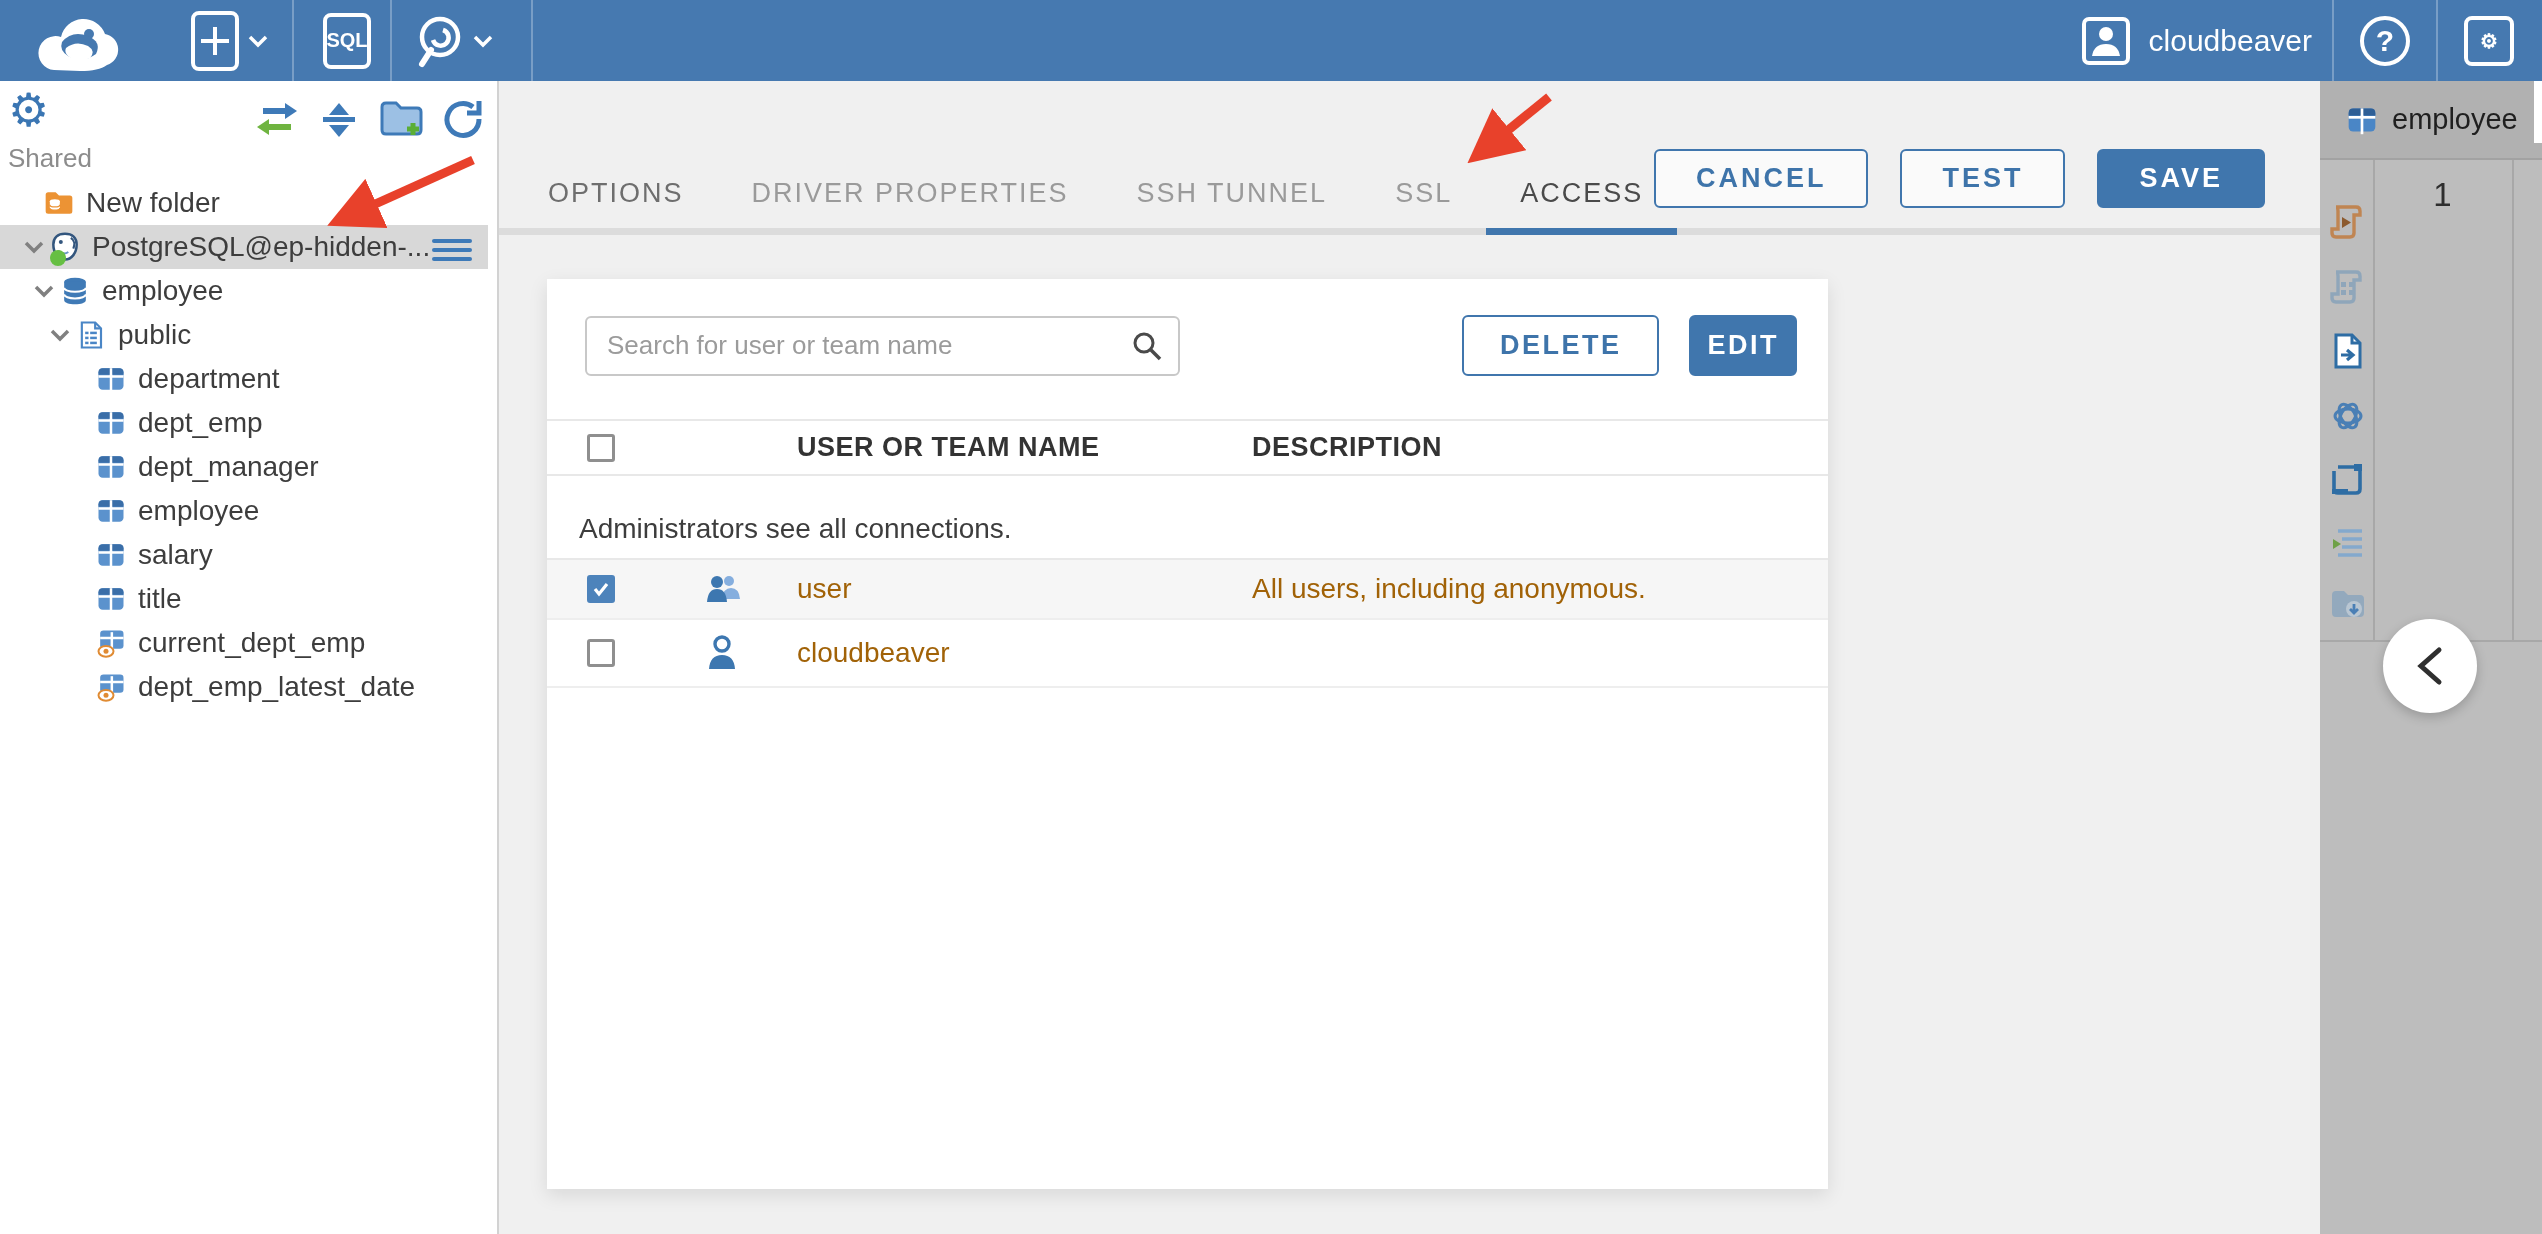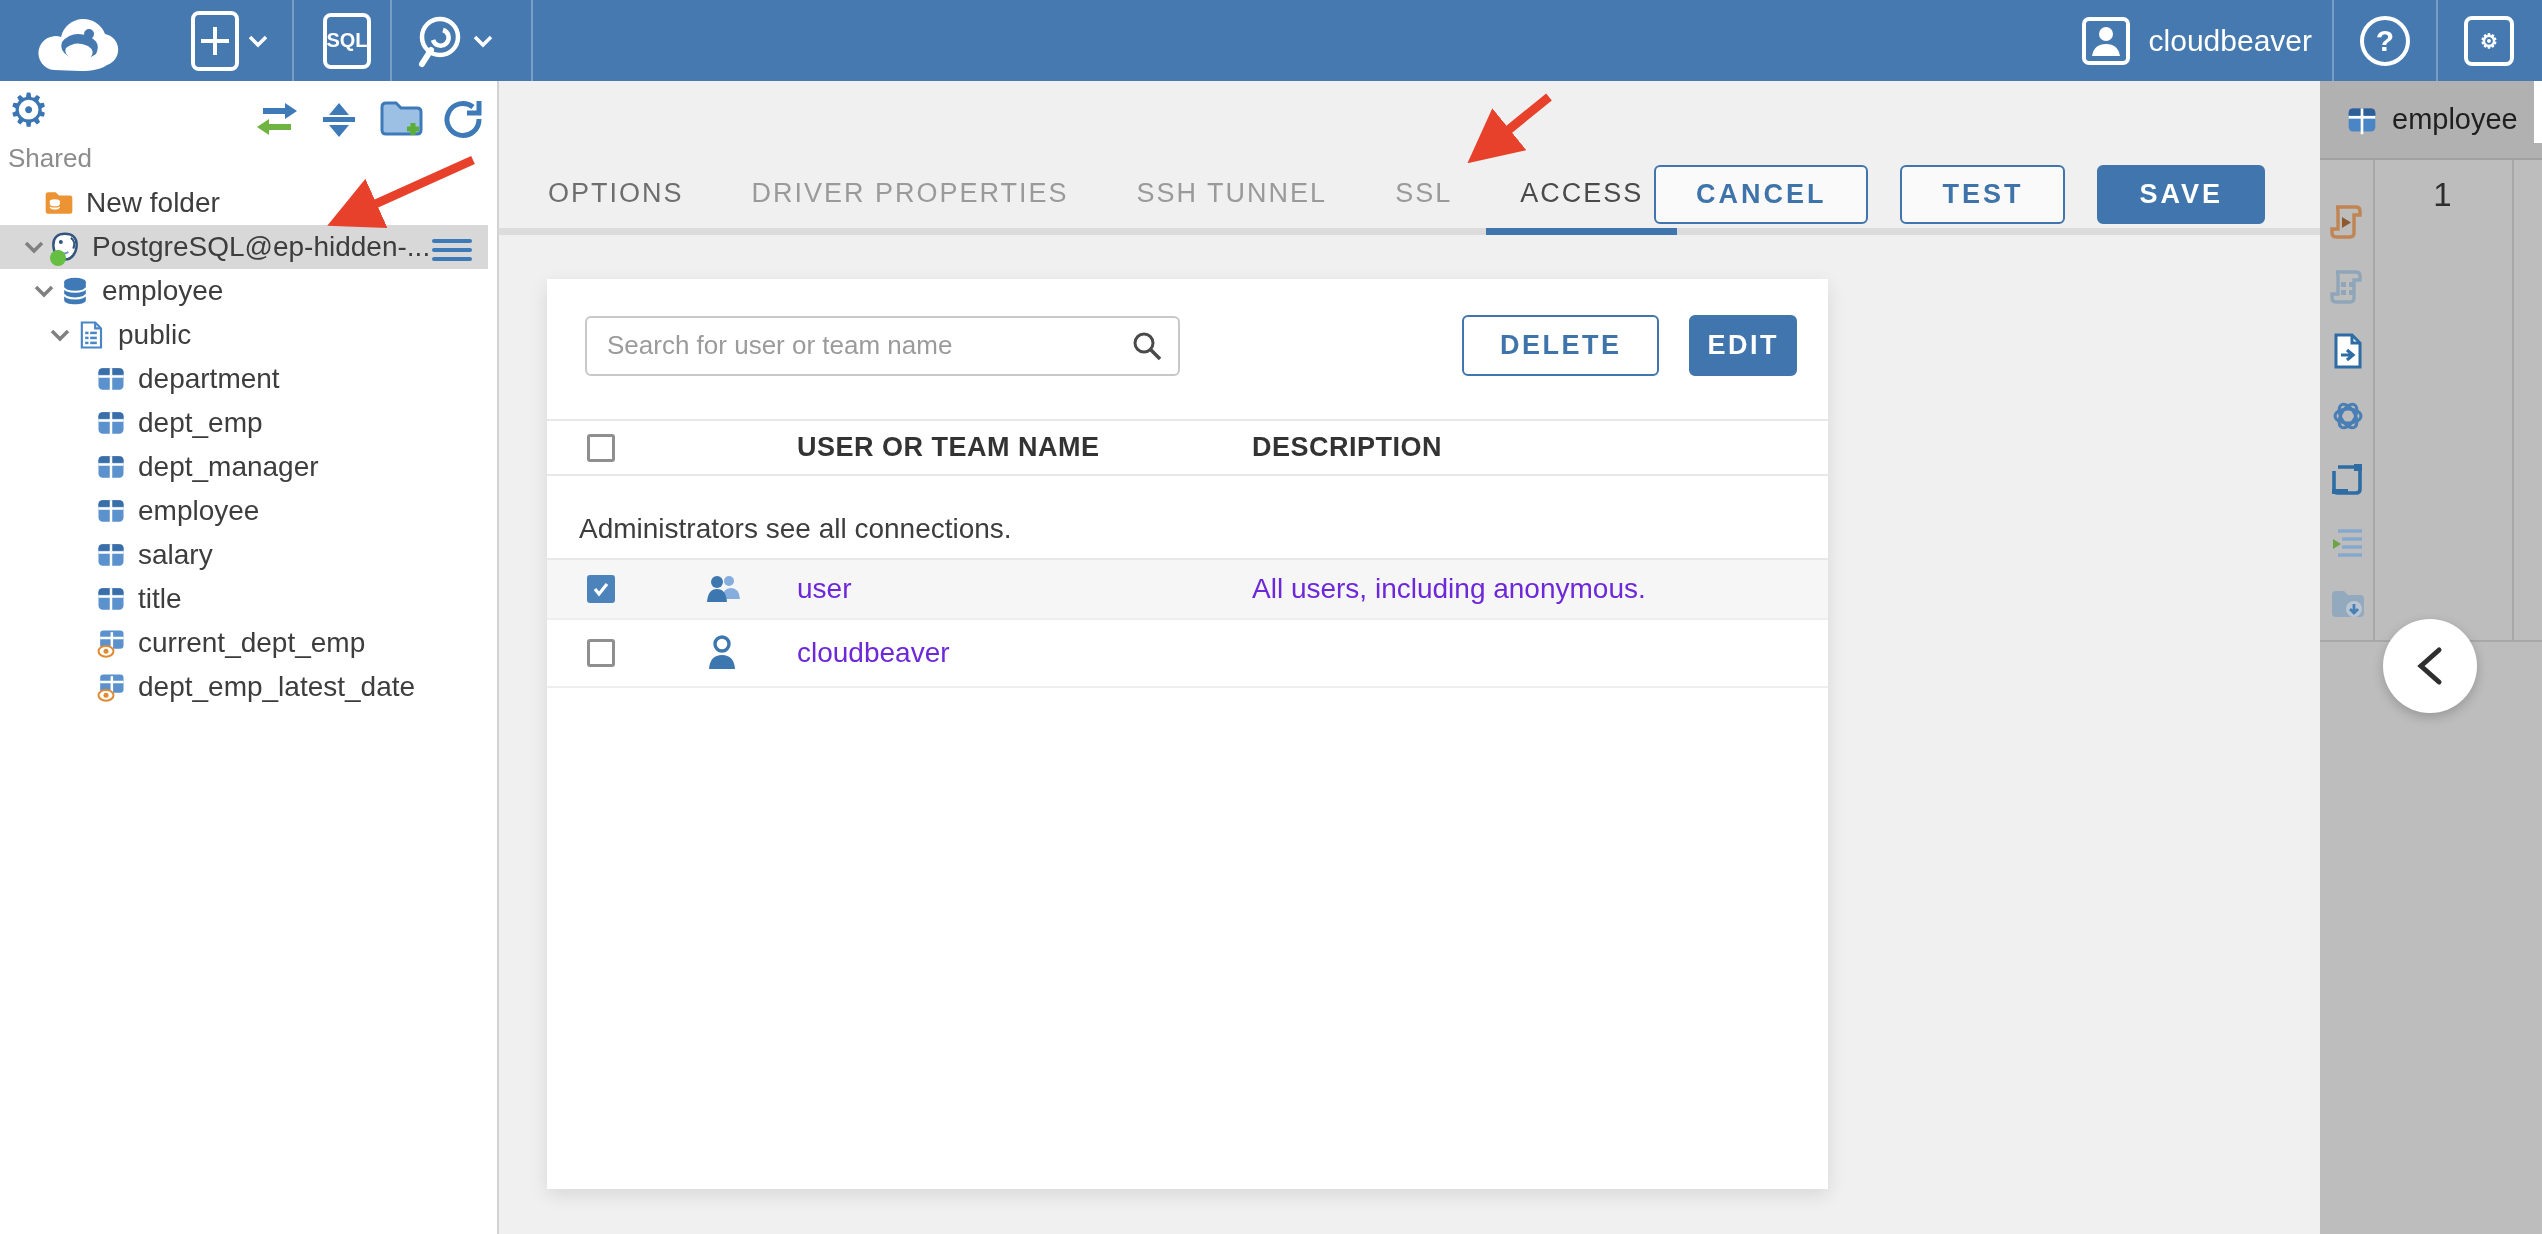--- a/index.html
+++ b/index.html
@@ -36,40 +36,40 @@
   .hamburger i { display:block; height:4px; background:#3e7ab8; border-radius:2px; margin:5px 0; }
 
   
   .main { position:absolute; top:81px; left:499px; width:1821px; height:969px; background:#f0f0f0; }
   .tabs-bar { position:relative; height:154px; display:flex; padding-left:15px; }
   .tabs-track { position:absolute; left:0; right:0; bottom:0; height:7px; background:#dcdcdc; }
   .tab { height:100%; display:flex; align-items:center; padding:70px 34px 0; font-size:27px; letter-spacing:2px; color:#9a9a9a; position:relative; cursor:pointer; white-space:nowrap; }
   .tab.shade { color:#6e6e6e; }
   .tab.active { color:#4a4a4a; }
   .tab.active::after { content:""; position:absolute; left:0; right:0; bottom:0; height:7px; background:#4076ad; z-index:2; }
-  .actions { position:absolute; top:84px; right:55px; display:flex; gap:32px; }
+  .actions { position:absolute; top:68px; right:55px; display:flex; gap:32px; }
   .btn { height:59px; border-radius:6px; font-size:27px; font-weight:700; letter-spacing:3px; display:flex; align-items:center; justify-content:center; cursor:pointer; font-family:inherit; }
   .btn-outline { border:2px solid #4076ad; color:#3e74aa; background:#fafafa; padding:0 40px; }
   .btn-filled { border:2px solid #4076ad; background:#4076ad; color:#fff; padding:0 40px; }
 
   .card { margin-left:48px; margin-top:44px; width:1281px; height:910px; background:#fff; box-shadow:0 6px 18px rgba(0,0,0,.10); }
   .search-row { display:flex; align-items:center; padding:36px 31px 0 38px; }
   .search-wrap { position:relative; width:595px; height:60px; }
   .search-wrap input { width:100%; height:100%; border:2px solid #c8c8c8; border-radius:6px; font-size:26px; color:#444; padding:0 64px 0 20px; outline:none; font-family:inherit; }
   .search-wrap input::placeholder { color:#9b9b9b; }
   .search-wrap svg { position:absolute; right:16px; top:13px; width:34px; height:34px; }
   .search-row .btn { height:61px; }
   .search-row .spacer { flex:1; }
   .search-row .btn + .btn { margin-left:30px; }
 
   .acc-table { margin-top:43px; }
   .hdr, .prow { display:grid; grid-template-columns:115px 95px 455px 1fr; align-items:center; padding:0 40px; }
   .hdr { height:57px; border-top:2px solid #e8e8e8; border-bottom:2px solid #e8e8e8; font-size:27px; font-weight:700; color:#333; letter-spacing:.5px; }
   .info-row { height:60px; display:flex; align-items:center; padding-left:32px; font-size:28px; color:#3d3d3d; border-bottom:2px solid #e8e8e8;margin-top:24px; }
-  .prow { height:60px; font-size:28px; color:#6d28d9; border-bottom:2px solid #eeeeee; cursor:pointer; }
+  .prow { height:60px; font-size:28px; color:#a16207; border-bottom:2px solid #eeeeee; cursor:pointer; }
   .prow.alt { background:#f6f6f6; }
   .prow.tall { height:68px; background:#fff; }
   .cbox { width:28px; height:28px; border:3px solid #8f8f8f; border-radius:3px; background:#fff; cursor:pointer; }
   .cbox.on { background:#4d83bb; border-color:#4d83bb; display:flex; align-items:center; justify-content:center; }
   .cbox.on svg { width:20px; height:20px; }
   .picon svg { width:40px; height:40px; display:block; }
 
   
   .rpanel { position:absolute; top:81px; right:0; width:222px; height:1153px; background:#bdbdbd; z-index:10; }
   .rtabs { height:79px; background:#b1b1b1; border-bottom:2px solid #a2a2a2; display:flex; align-items:center; padding-left:26px; gap:14px; position:relative; z-index:3; }

